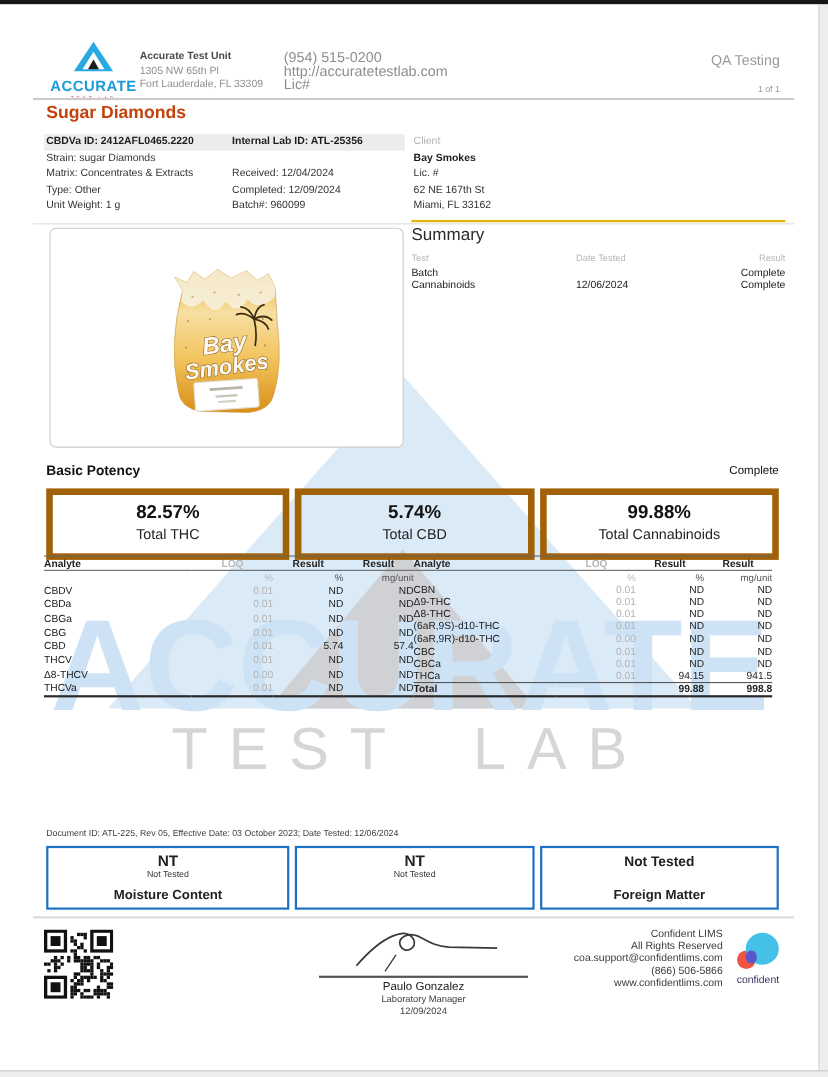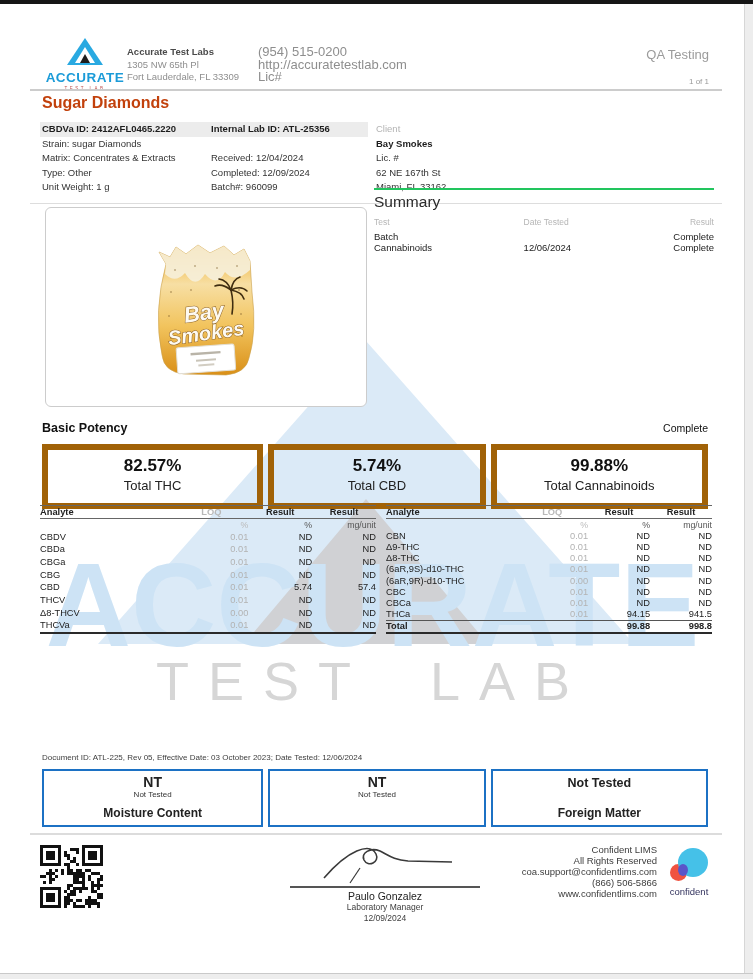--- a/index.html
+++ b/index.html
@@ -37,37 +37,37 @@
   .info-col{font-size:9.5px;line-height:14.6px;color:#333;}
   .info-col .b{font-weight:bold;color:#1d1d1d;}
   .info-col .gray{color:#b3b3b3;}
   .c1{left:42px;top:118px;}
   .c2{left:211px;top:118px;}
   .c3{left:376px;top:118px;}
   .divider{left:30px;right:23px;top:199px;border-top:1px solid #ddd;}
 
   
   .photo-box{left:45px;top:203px;width:320px;height:198px;border:1px solid #ccc;border-radius:6px;background:#fff;text-align:center;}
-  .summary{left:374px;top:184px;width:340px;border-top:2px solid #22c55e;}
+  .summary{left:374px;top:196px;width:340px;border-top:2px solid #eab308;}
   .summary-title{font-size:15.5px;color:#2b2b2b;margin:3px 0 6px 0;}
   .sum-grid{display:grid;grid-template-columns:44% 31% 25%;font-size:9.5px;line-height:11.5px;}
   .sum-head{color:#b5b5b5;font-size:8.5px;margin-bottom:2px;}
   .sum-grid .r{text-align:right;}
 
   
   .potency-title{left:42px;top:417px;font-size:12.5px;font-weight:bold;color:#111;}
   .potency-status{right:37px;top:418px;font-size:10.5px;color:#111;text-align:right;}
   .box-row{left:42px;top:440px;width:666px;display:flex;gap:5px;}
   .pbox{border:6px solid #a16207;height:48px;text-align:center;padding-top:5px;box-sizing:content-box;background:transparent;}
   .pbox.w1{width:218px;}.pbox.w2{width:214px;}
   .pbox .val{font-size:17px;font-weight:bold;color:#111;line-height:21px;}
   .pbox .lab{font-size:13px;color:#222;line-height:19px;}
 
   
-  .tables{left:40px;top:501px;width:672px;display:flex;gap:10px;}
+  .tables{left:40px;top:501px;width:672px;display:flex;gap:0;}
   .ctable{border-collapse:collapse;table-layout:fixed;font-size:9.3px;color:#222;border-bottom:2.5px solid #2a2a2a;}
   .tl{width:336px;}.tr-t{width:326px;}
   .ctable th{font-size:9.3px;font-weight:bold;text-align:center;border-top:1px solid #666;border-bottom:1px solid #666;padding:1px 0;}
   .ctable th.c0{text-align:left;}
   .ctable th.c1{color:#b9b9b9;}
   .ctable td{padding:.6px 0;text-align:right;}
   .ctable td.c0{text-align:left;}
   .ctable tbody td.c1{color:#b3b3b3;}
   .ctable .units td{color:#555;font-size:8.8px;border:none;}
   .ctable .units td.c1{color:#bbb;}
@@ -122,21 +122,21 @@
       <svg width="36" height="27">
         <polygon points="18,0 36,27 0,27" fill="#29a9e1"></polygon>
         <polygon points="18,9 28,25 8,25" fill="#ffffff"></polygon>
         <polygon points="18,16 23,25 13,25" fill="#1d1d1d"></polygon>
       </svg>
       <div class="logo-brand">ACCURATE</div>
       <div class="logo-sub">TEST LAB</div>
     </div>
 
     <div class="abs lab-info">
-      <div class="b">Accurate Test Labs</div>
+      <div class="b">Accurate Test Unit</div>
       <div>1305 NW 65th Pl</div>
       <div>Fort Lauderdale, FL 33309</div>
     </div>
 
     <div class="abs contact-info">
       <div>(954) 515-0200</div>
       <div><a class="link">http://accuratetestlab.com</a></div>
       <div>Lic#</div>
     </div>
 

